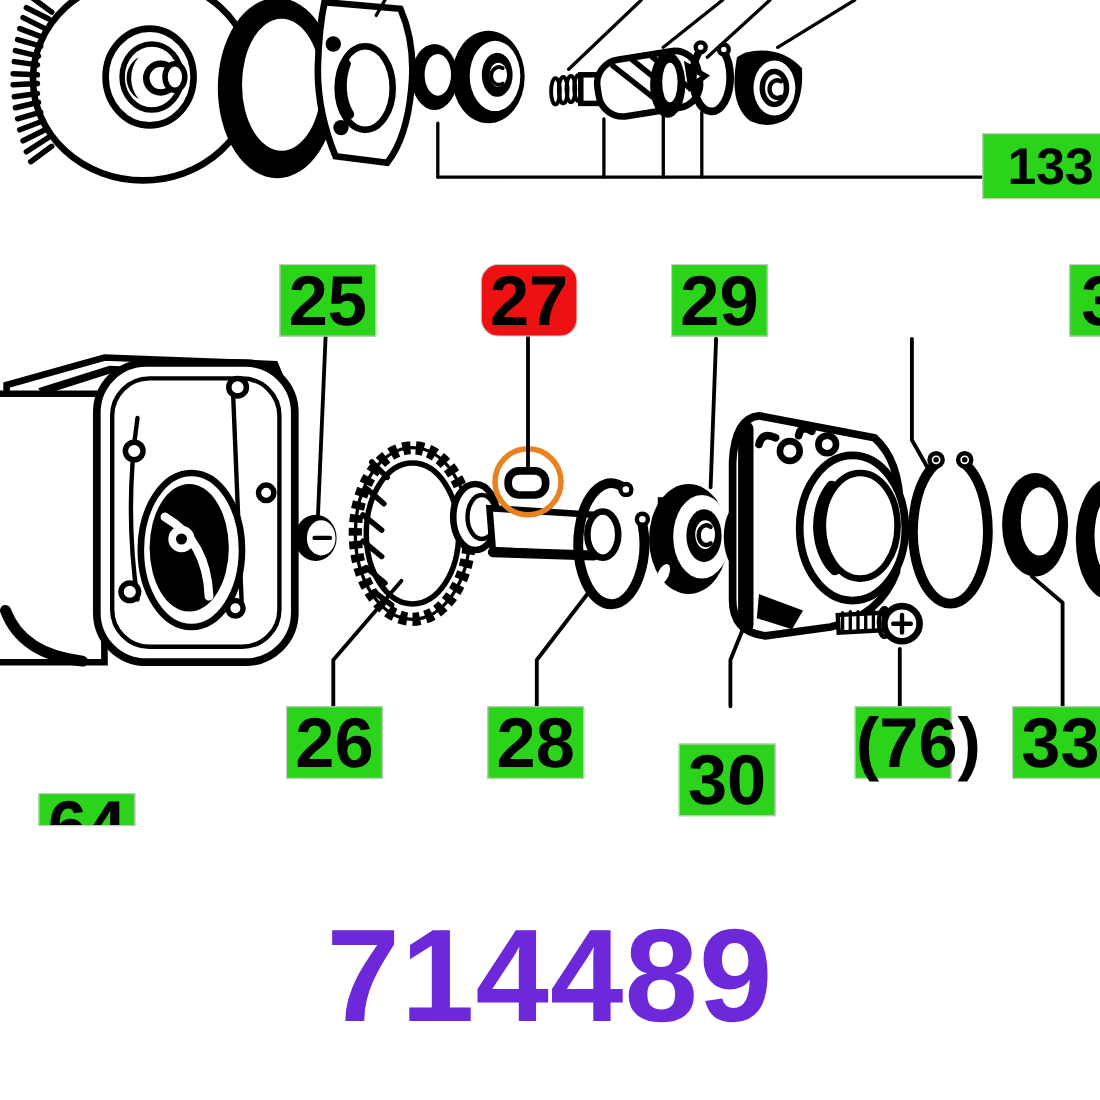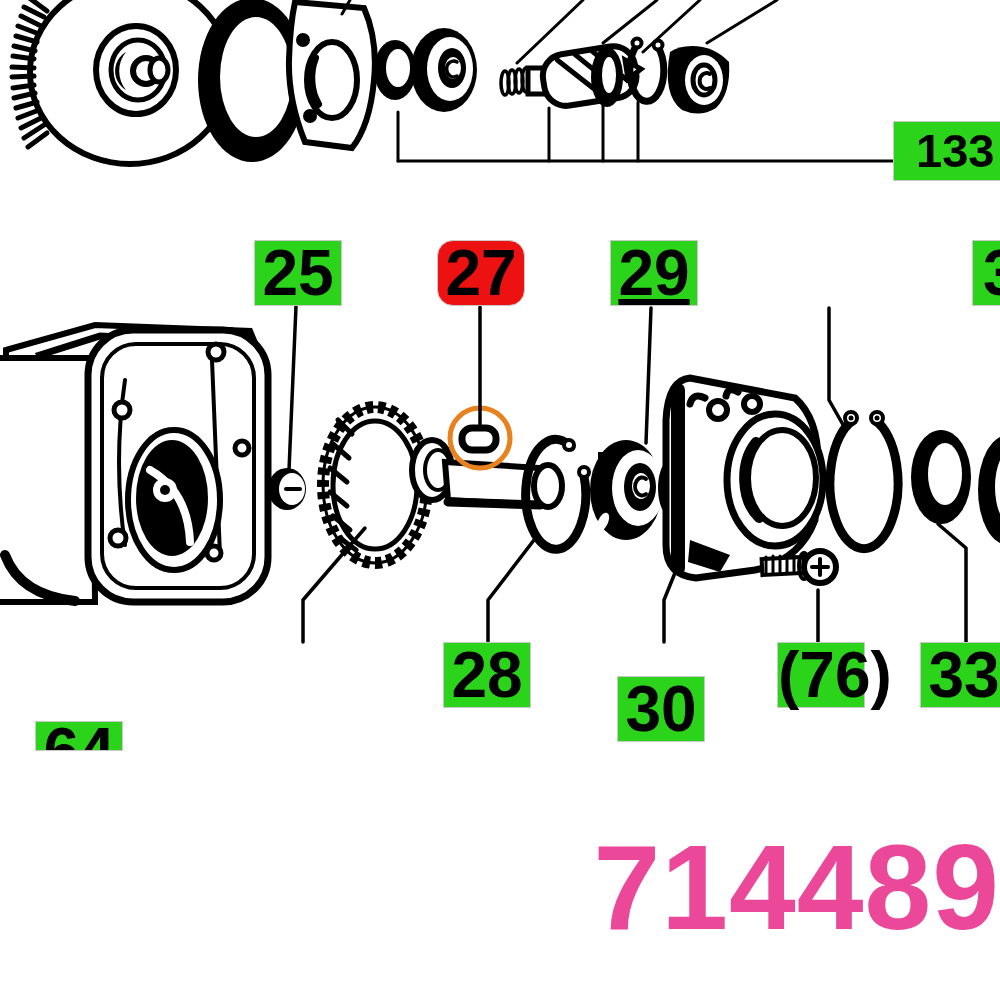--- a/index.html
+++ b/index.html
@@ -6,22 +6,22 @@
   .stage{position:relative;width:1000px;height:1000px;overflow:hidden;background:#fff;
          font-family:"Liberation Sans",sans-serif;}
   svg{position:absolute;left:0;top:0;}
   .ink{stroke:#000;fill:none;stroke-linecap:round;stroke-linejoin:round;}
   .callout{position:absolute;width:88px;height:66px;background:var(--green);
            border:1px solid #c9c9c9;color:#000;font-weight:bold;font-size:64px;
            line-height:64px;text-align:center;white-space:nowrap;box-sizing:border-box;}
   .callout.red{background:var(--red);border-radius:16px;}
   .callout.wide{width:112px;height:60px;font-size:47px;line-height:58px;text-align:left;padding-left:22px;}
   .callout.clip64{height:30px;overflow:hidden;line-height:58px;}
-  .partnum{position:absolute;left:0;right:0;top:818px;text-align:right;
-           font-size:120px;font-weight:bold;color:#ec4899;letter-spacing:1px;}
+  .partnum{position:absolute;left:0;right:0;top:818px;text-align:center;
+           font-size:120px;font-weight:bold;color:#6d28d9;letter-spacing:1px;}
 </style>
 </head>
 <body>
 
 <div class="stage">
 
 <svg width="1000" height="1000" viewBox="0 0 1000 1000">
 
   <g>
     <ellipse cx="130" cy="72" rx="100" ry="92" fill="#fff" stroke="#000" stroke-width="6"></ellipse>
@@ -252,23 +252,24 @@
     <polyline points="681,558 664,600 664,642" fill="none"></polyline>
     <line x1="818" y1="590" x2="818" y2="642"></line>
     <polyline points="938,524 966,548 966,642" fill="none"></polyline>
   </g>
 </svg>
 
   <div class="callout wide" style="left:893px;top:121px;width:115px;">133</div>
 
   <div class="callout" style="left:254px;top:240px;">25</div>
   <div class="callout red" style="left:437px;top:240px;">27</div>
-  <div class="callout" style="left:610px;top:240px;text-decoration:underline;">29</div>
+  <div class="callout" style="left:610px;top:240px;">29</div>
   <div class="callout" style="left:972px;top:240px;text-align:left;padding-left:10px;">3</div>
 
+  <div class="callout" style="left:260px;top:642px;">26</div>
   <div class="callout" style="left:443px;top:642px;">28</div>
   <div class="callout" style="left:617px;top:656px;margin-top:20px;">30</div>
   <div class="callout" style="left:777px;top:642px;text-align:right;">(76)</div>
   <div class="callout" style="left:920px;top:642px;">33</div>
 
   <div class="callout clip64" style="left:35px;top:721px;">64</div>
 
   <div class="partnum">714489</div>
 </div>
 

